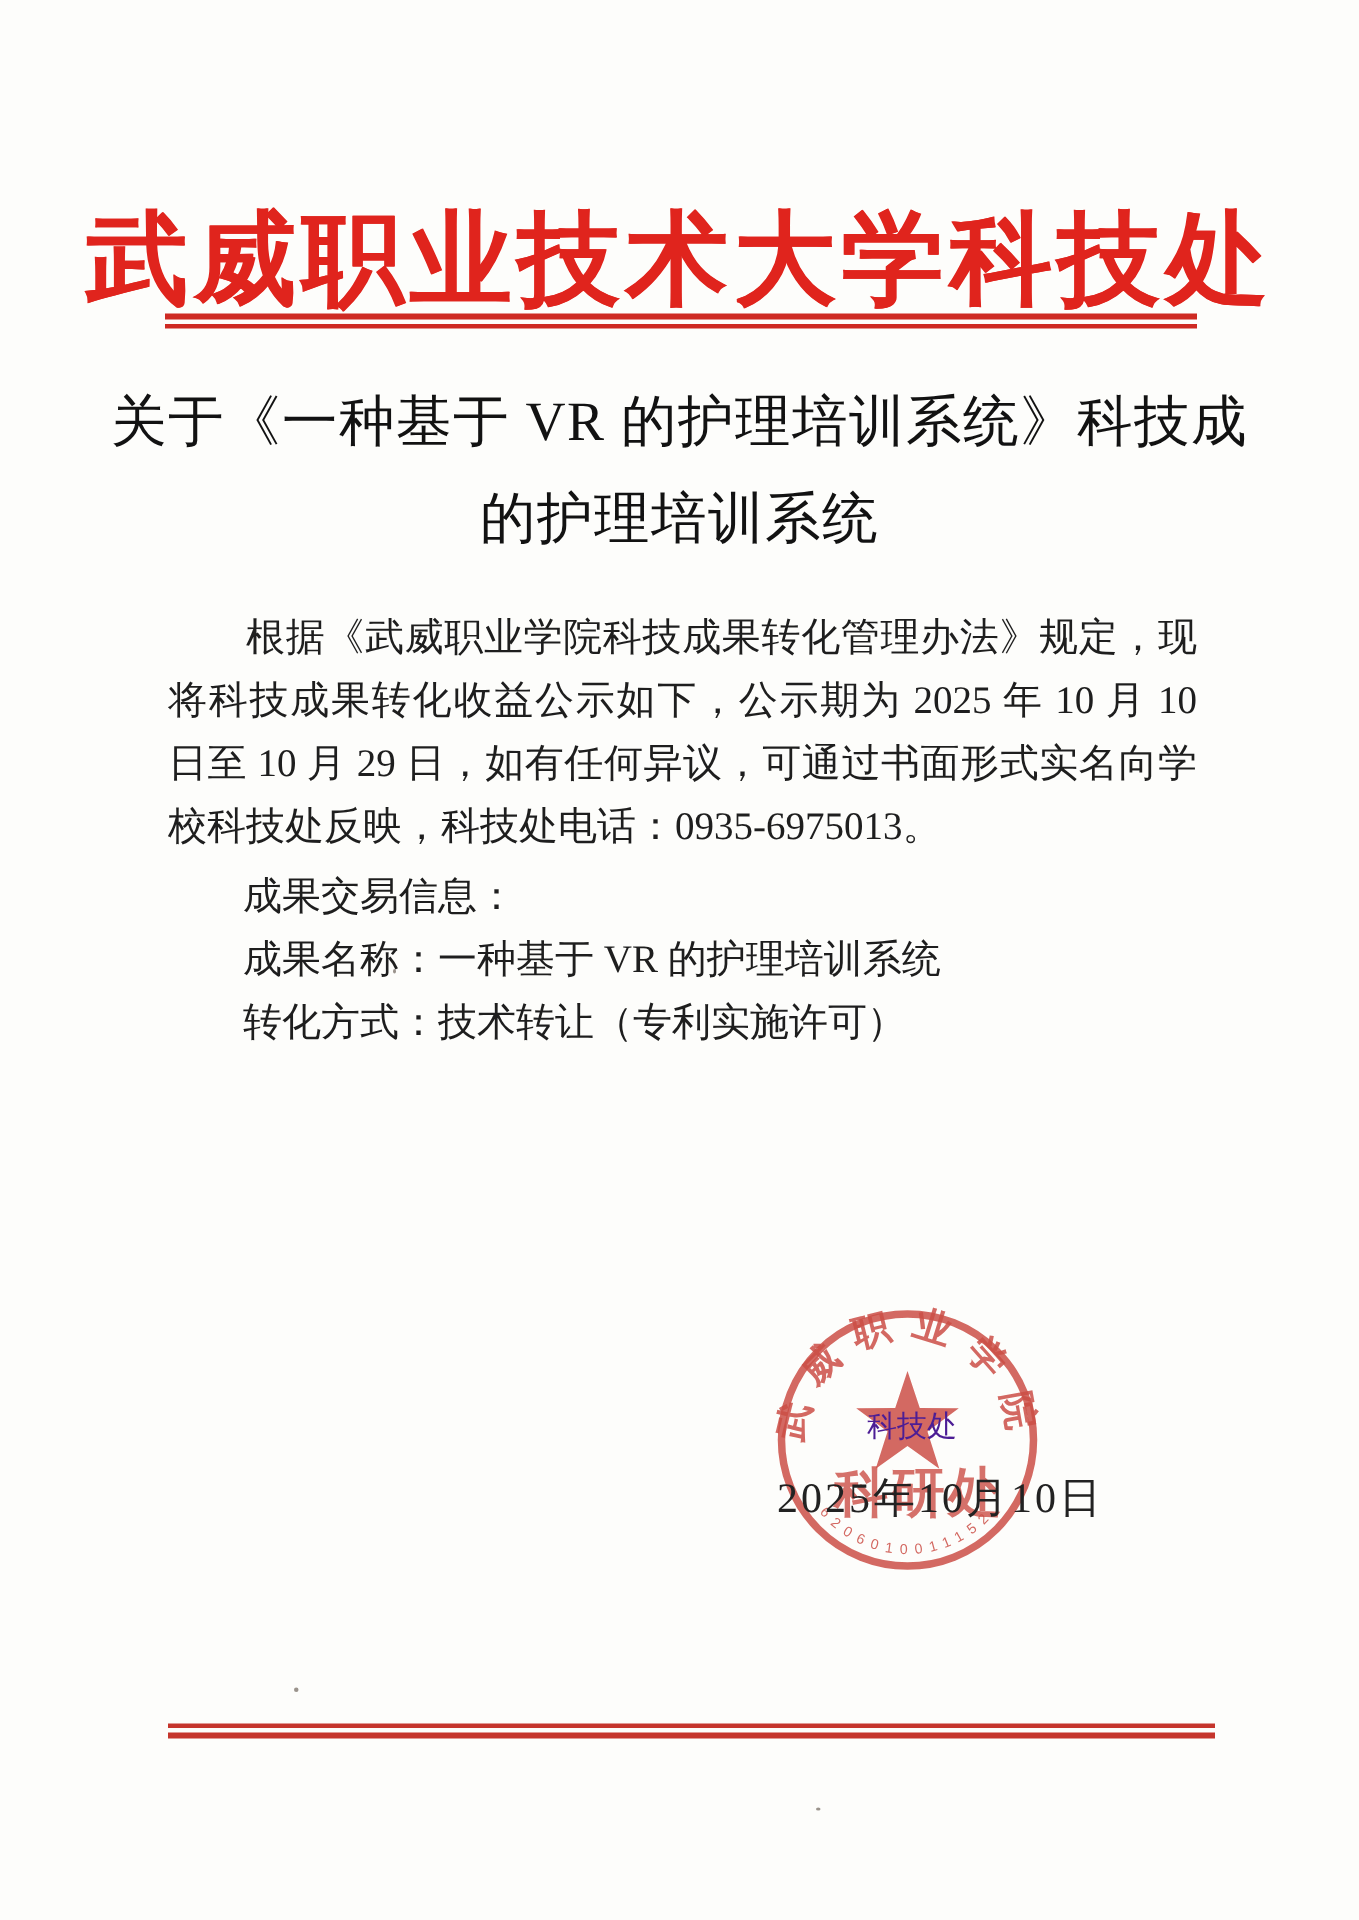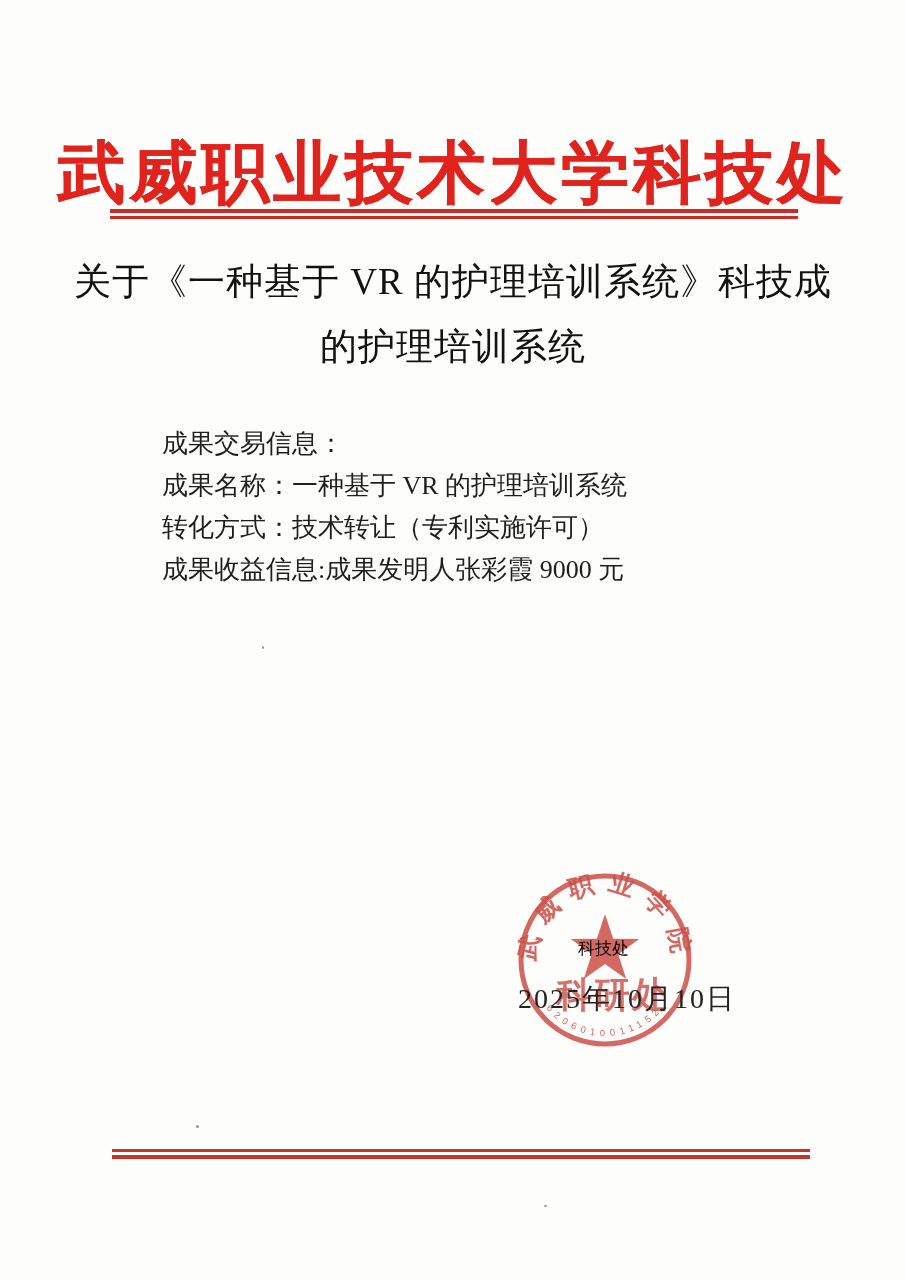--- a/index.html
+++ b/index.html
@@ -45,39 +45,39 @@
     position: absolute;
     top: 404px; left: 112px; width: 686px;
     font-size: 26px;
     line-height: 42px;
     color: #1e1e1e;
   }
   .body-paragraph {
     text-indent: 2em;
     text-align: justify;
   }
-  .info-lines { margin-top: 19px; }
+  .info-lines { margin-top: 5px; }
   .info-line {
     padding-left: 50px;
     white-space: nowrap;
   }
   
   .seal {
     position: absolute;
     left: 512px; top: 867px;
     width: 186px; height: 186px;
     opacity: 0.88;
   }
   .seal svg { width: 100%; height: 100%; }
   
   .sig-office {
     position: absolute;
     left: 578px; top: 937px;
-    font-size: 17px;
-    color: #000000;
+    font-size: 20px;
+    color: #4c1d95;
   }
   .sig-date {
     position: absolute;
     left: 518px; top: 980px;
     font-size: 28px;
     letter-spacing: 2px;
     color: #222;
     white-space: nowrap;
   }
   
@@ -104,25 +104,25 @@
   <div class="rule-gap"></div>
   <div class="rule-thin"></div>
 </div>
 
 <div class="doc-title">
   <div>关于《一种基于 VR 的护理培训系统》科技成</div>
   <div>的护理培训系统</div>
 </div>
 
 <div class="body-block">
+  <p class="body-paragraph">根据《武威职业学院科技成果转化管理办法》规定，现将科技成果转化收益公示如下，公示期为 2025 年 10 月 10 日至 10 月 29 日，如有任何异议，可通过书面形式实名向学校科技处反映，科技处电话：0935-6975013。</p>
   <div class="info-lines">
     <div class="info-line">成果交易信息：</div>
     <div class="info-line">成果名称：一种基于 VR 的护理培训系统</div>
     <div class="info-line">转化方式：技术转让（专利实施许可）</div>
-    <div class="info-line">成果收益信息:成果发明人张彩霞 9000 元</div>
   </div>
 </div>
 
 <div class="seal">
   <svg viewBox="0 0 186 186" xmlns="http://www.w3.org/2000/svg">
     <defs>
       <path id="arcTop" d="M 25.3 98.9 A 68 68 0 1 1 160.7 98.9" fill="none"></path>
       <path id="arcBottom" d="M 30.7 136.6 A 76 76 0 0 0 155.3 136.6" fill="none"></path>
     </defs>
     <circle cx="93" cy="93" r="84" fill="none" stroke="#c5372e" stroke-width="5" opacity="0.85"></circle>

